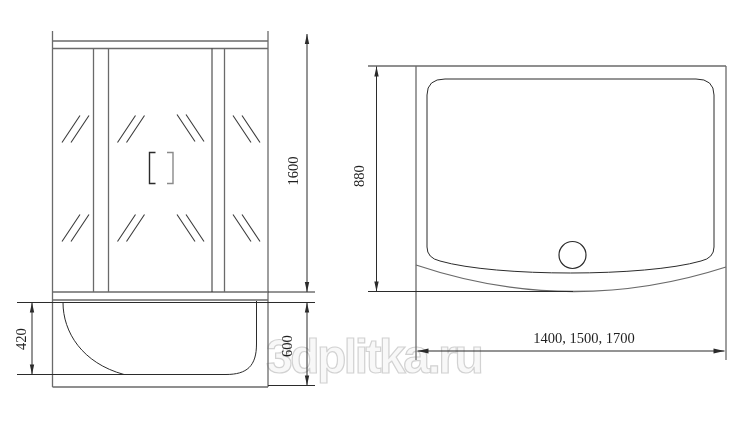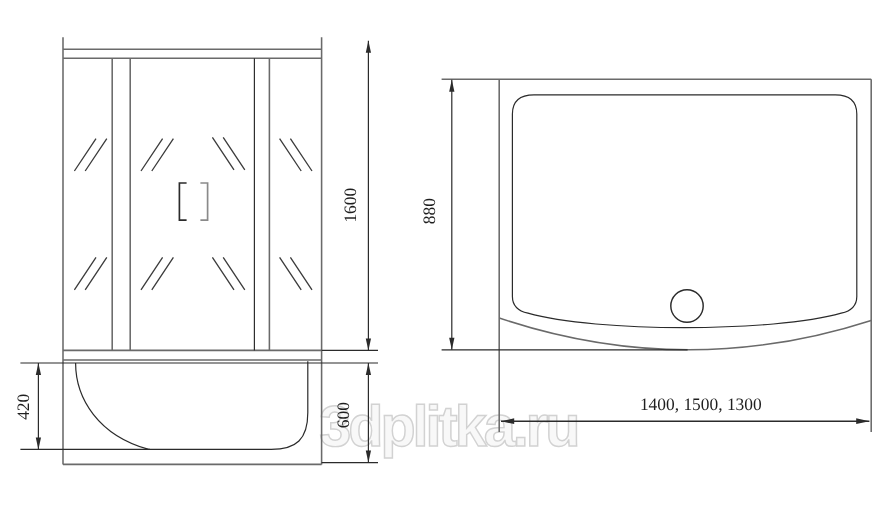--- a/index.html
+++ b/index.html
@@ -148,15 +148,15 @@
       <path d="M417.5 351 H724.5" fill="none"></path>
       <polygon points="417.5,351 428.5,348.6 428.5,353.4" stroke="none"></polygon>
       <polygon points="724.5,351 713.5,348.6 713.5,353.4" stroke="none"></polygon>
     </g>
   </svg>
 
   <div class="dim-label vert" style="left:292.5px;top:171px;">1600</div>
   <div class="dim-label vert" style="left:21px;top:339px;">420</div>
   <div class="dim-label vert" style="left:287px;top:346px;">600</div>
   <div class="dim-label vert" style="left:359px;top:176px;">880</div>
-  <div class="dim-label" style="left:584px;top:338px;">1400, 1500, 1300</div>
+  <div class="dim-label" style="left:584px;top:338px;">1400, 1500, 1700</div>
 
 </div>
 
 </body></html>

